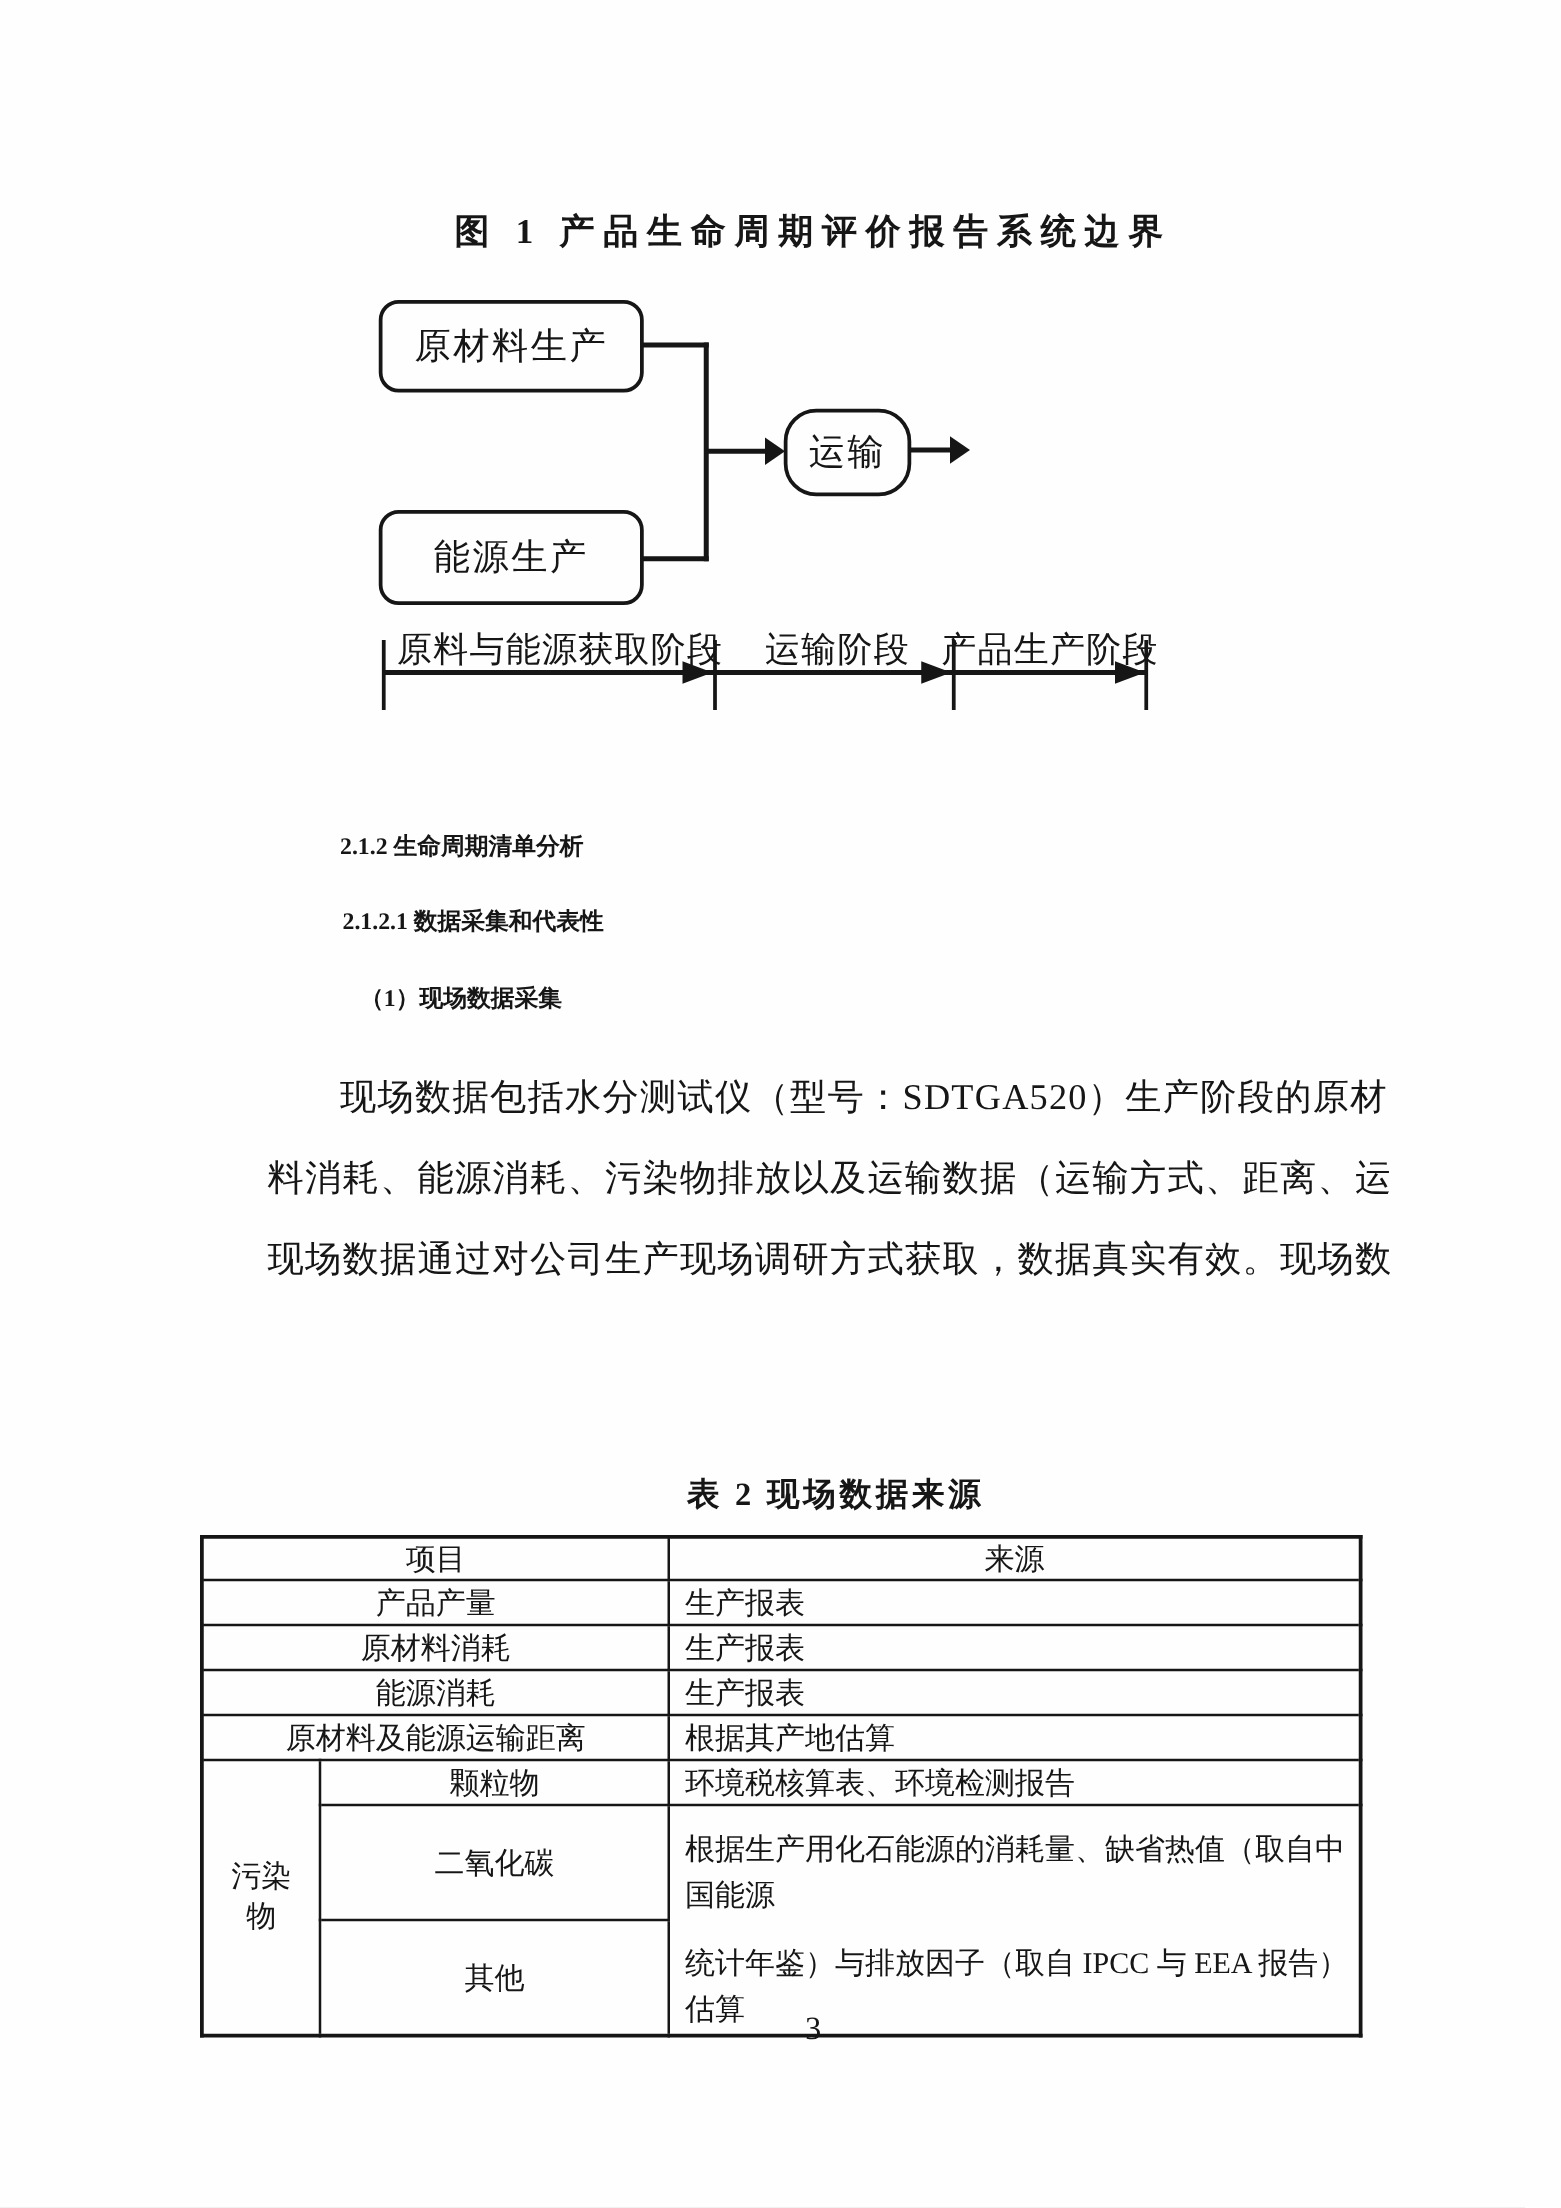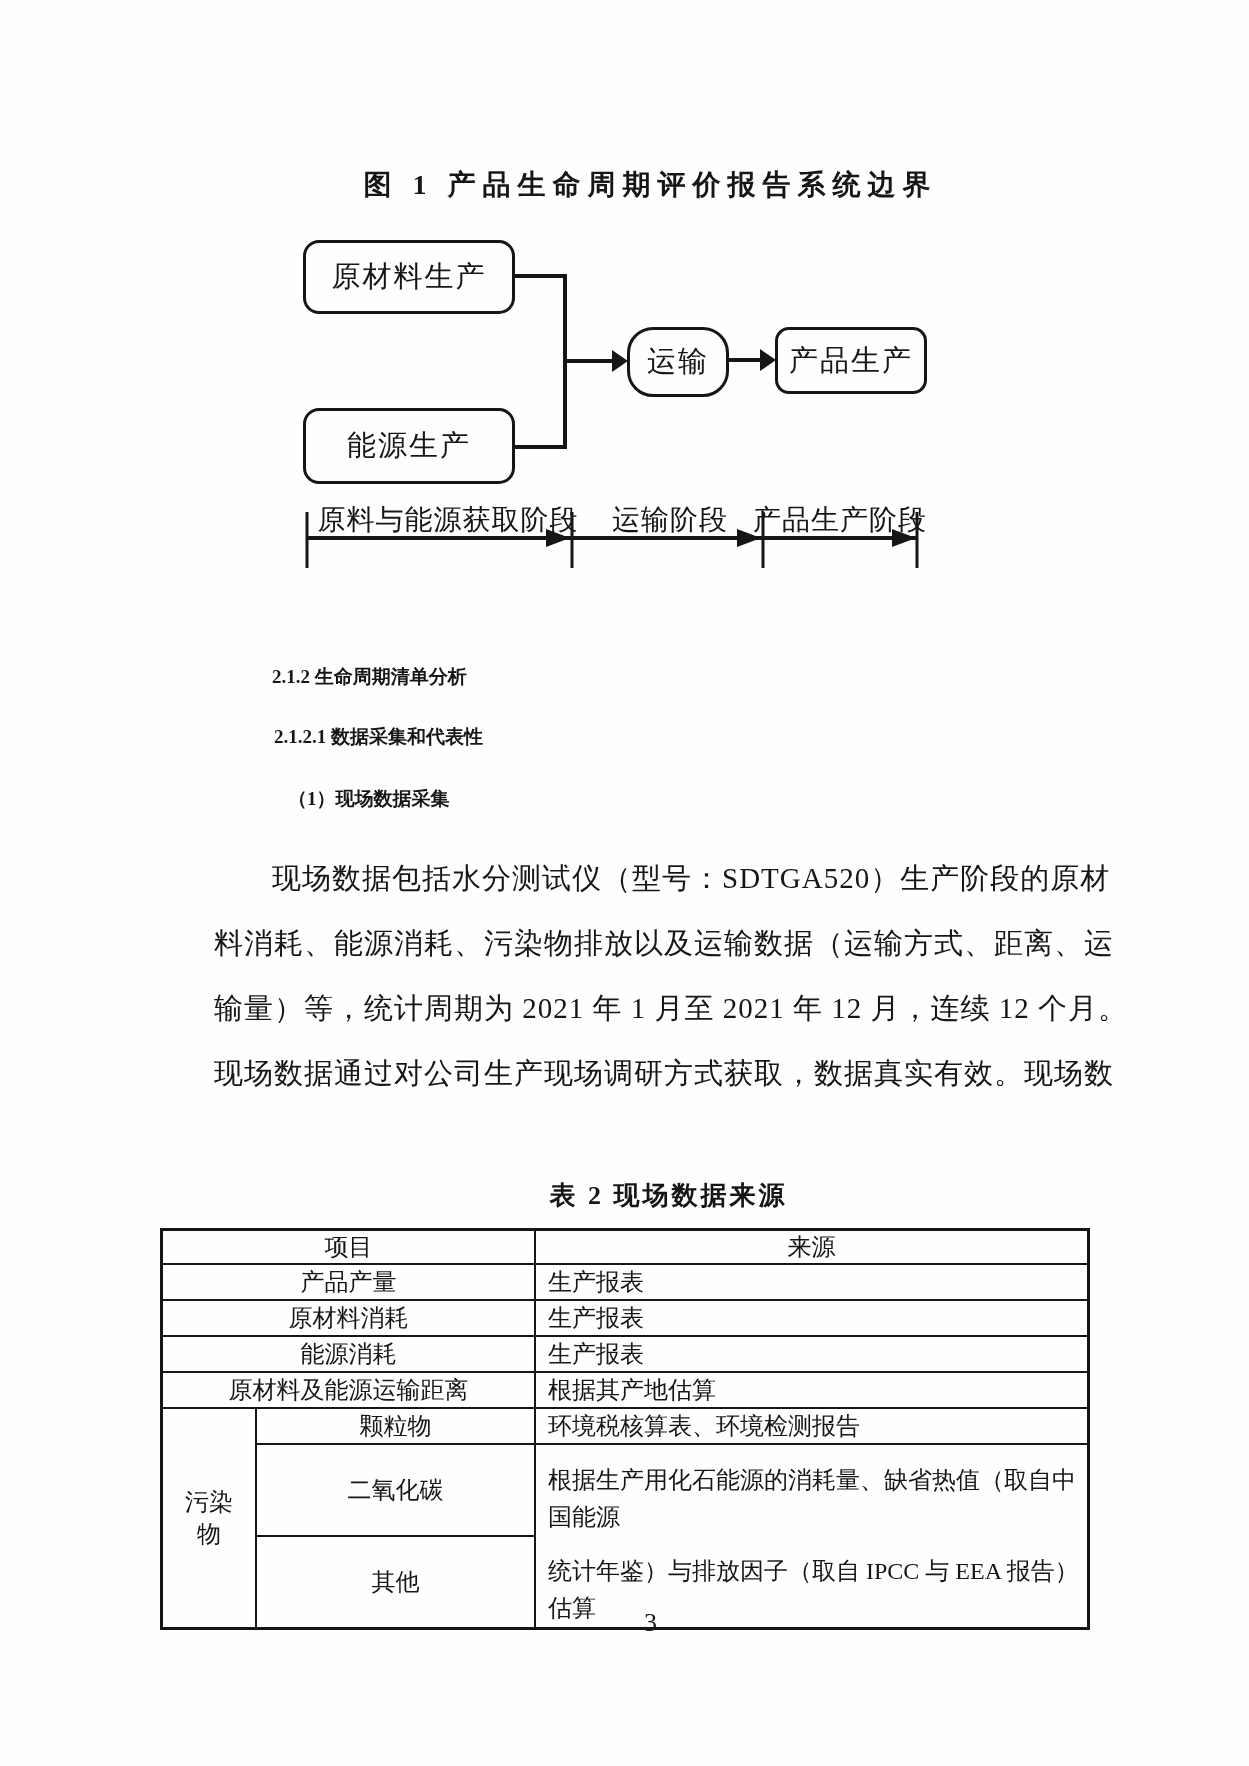--- a/index.html
+++ b/index.html
@@ -123,36 +123,32 @@
     </svg>
     <div class="dbox box-b">
       <span>能源生产</span>
     </div>
     <div class="dbox box-a">
       <span>原材料生产</span>
     </div>
     <div class="dbox box-c">
       <span>运输</span>
     </div>
-    <div class="dbox box-d">
-      <span>产品生产</span>
-    </div>
     <div class="stage-label stage-1">原料与能源获取阶段</div>
     <div class="stage-label stage-2">运输阶段</div>
     <div class="stage-label stage-3">产品生产阶段</div>
   </div>
 
   <div class="abs h-num h1">2.1.2 生命周期清单分析</div>
   <div class="abs h-num h2">2.1.2.1 数据采集和代表性</div>
   <div class="abs h-num h3">（1）现场数据采集</div>
 
   <div class="abs body-block">
     <div class="body-line first">现场数据包括水分测试仪（型号：SDTGA520）生产阶段的原材</div>
     <div class="body-line">料消耗、能源消耗、污染物排放以及运输数据（运输方式、距离、运</div>
-    <div class="body-line">输量）等，统计周期为 2021 年 1 月至 2021 年 12 月，连续 12 个月。</div>
     <div class="body-line">现场数据通过对公司生产现场调研方式获取，数据真实有效。现场数</div>
   </div>
 
   <div class="abs tbl-caption">表 2 现场数据来源</div>
 
   <table class="datatable">
     <tbody>
         <tr class="row-h">
       <th colspan="2">项目</th>
       <th>来源</th>

